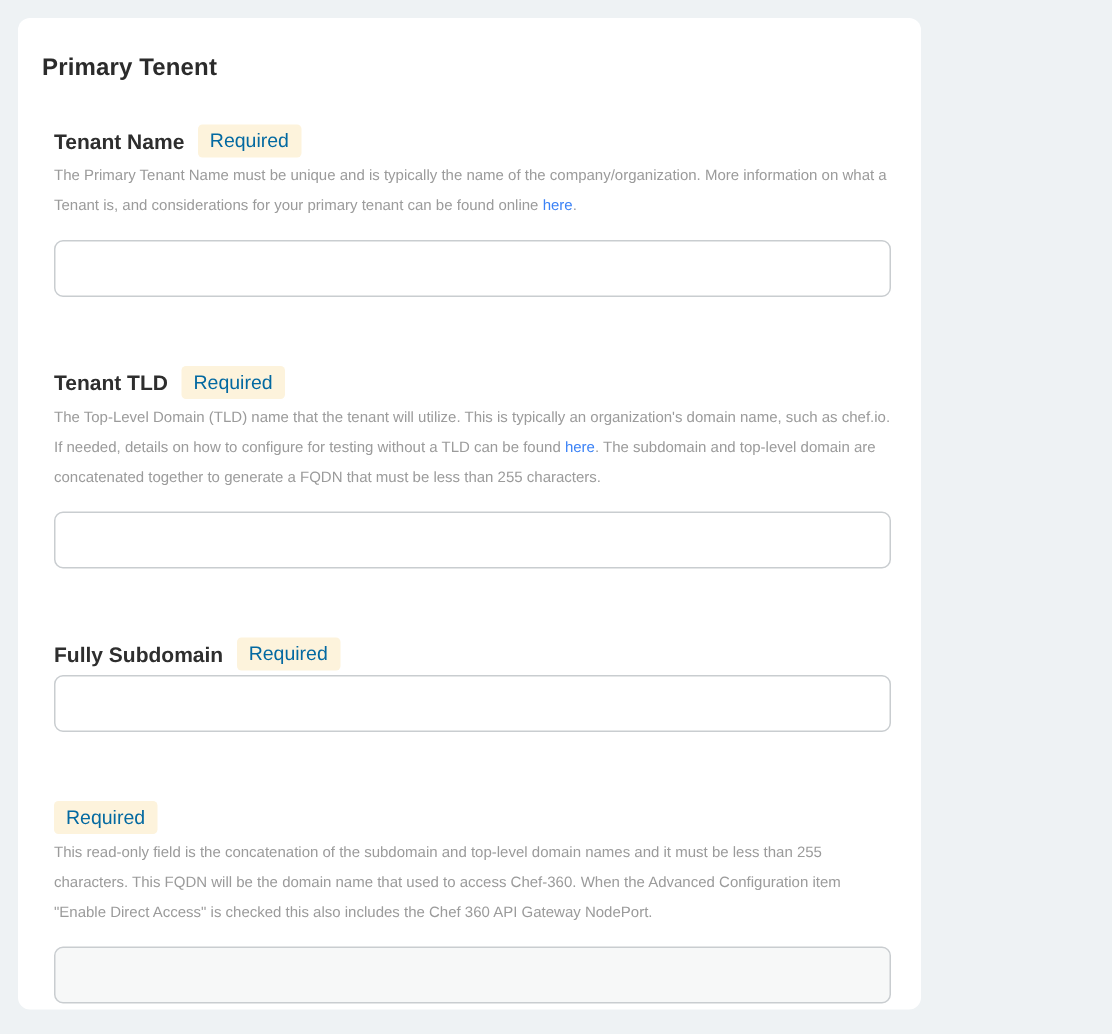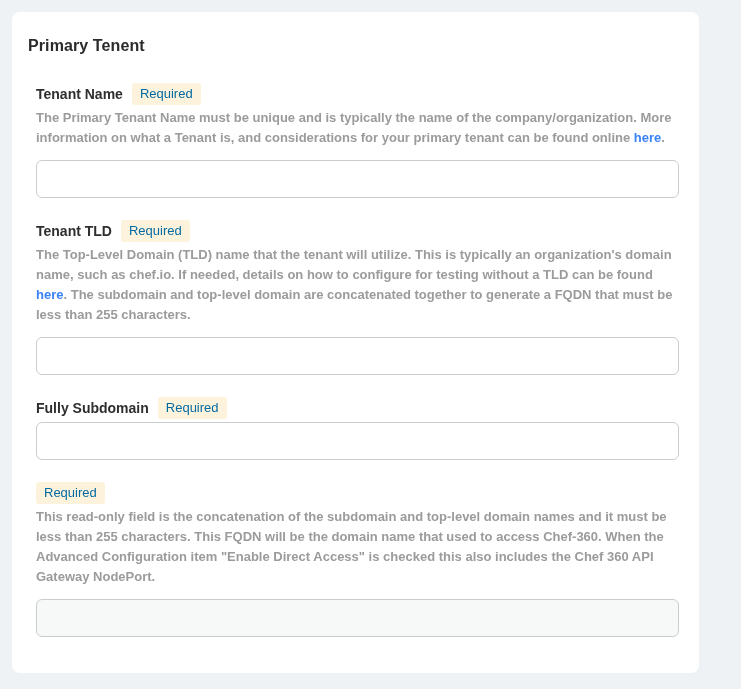--- a/index.html
+++ b/index.html
@@ -6,41 +6,41 @@
     margin: 0;
     padding: 0;
     width: 741px;
     height: 689px;
     background: #eef2f4;
     font-family: "Liberation Sans", sans-serif;
     -webkit-font-smoothing: antialiased;
   }
   .card {
     margin: 12px 12px 16px 12px;
-    width: 687px;
+    width: 602px;
     height: 661px;
     box-sizing: border-box;
     background: #ffffff;
     border-radius: 8px;
     padding: 25px 20px 24px 16px;
     overflow: hidden;
   }
   .card-title {
     margin: 0 0 28px 0;
     font-size: 16px;
     line-height: 18px;
     font-weight: bold;
     color: #2b2b2b;
     letter-spacing: 0.1px;
   }
   .fields {
     padding-left: 8px;
   }
   .field {
-    margin-bottom: 22px;
+    margin-bottom: 46px;
   }
   .field:last-child {
     margin-bottom: 0;
   }
   .label-row {
     display: flex;
     align-items: center;
     gap: 9px;
     margin-bottom: 3px;
   }
@@ -53,25 +53,24 @@
   .required-badge {
     font-size: 13px;
     line-height: 15px;
     color: #0369a1;
     background: #fdf3dc;
     padding: 3px 8px 4px 8px;
     border-radius: 3px;
   }
   .field-desc {
     margin: 0 0 12px 0;
-    font-size: 13px;
+    font-size: 10px;
     line-height: 20px;
     color: #9b9b9b;
     max-width: 672px;
-    font-weight: bold;
   }
   .inline-link {
     color: #3b82f6;
     text-decoration: none;
     cursor: pointer;
   }
   .text-input {
     display: block;
     width: 100%;
     max-width: 670px;

